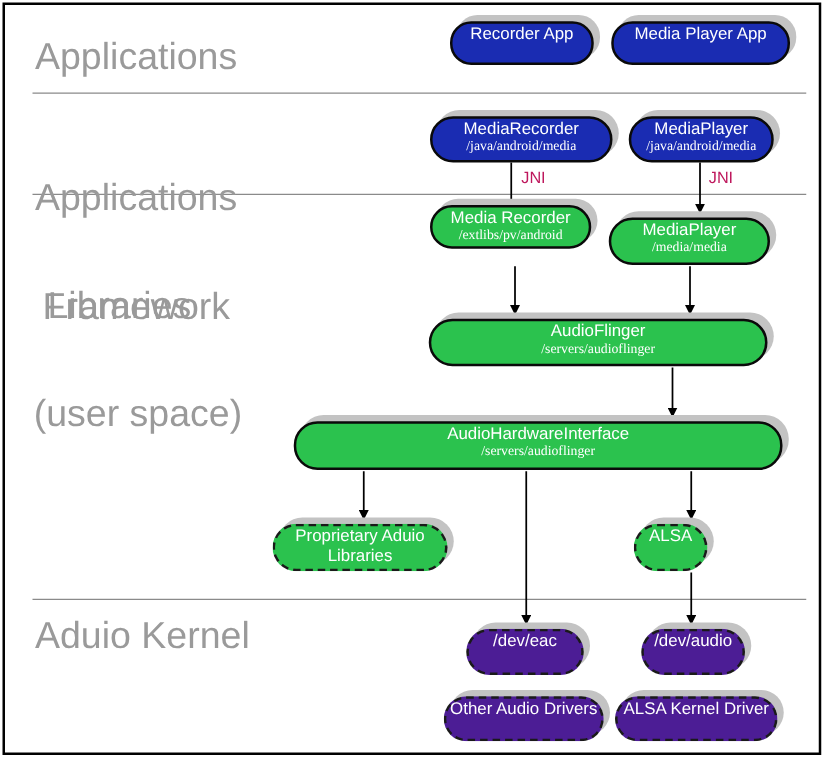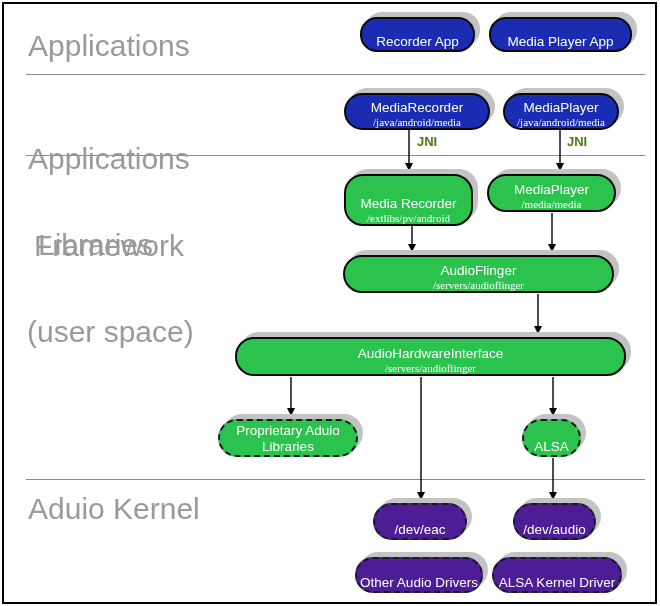--- a/index.html
+++ b/index.html
@@ -34,37 +34,36 @@
   .arrows { position: absolute; left: 0; top: 0; }
   .arrows line { stroke: #000; stroke-width: 1.4; }
   .pill {
     position: absolute;
     box-sizing: border-box;
     border: 2px solid #0a0a0a;
     border-radius: 19px;
     display: flex;
     flex-direction: column;
     align-items: center;
-    justify-content: flex-end;
+    justify-content: flex-start;
     color: #fff;
     text-align: center;
     box-shadow: 5px -5px 0 0 #c3c3c3;
   }
   .pill .t { font-size: 13.5px; line-height: 16px; white-space: nowrap; }
   .pill .s { font-size: 11px; line-height: 12px; white-space: nowrap; font-family: Liberation Serif, serif; }
   .blue  { background: #1a2cb2; }
   .green { background: #2bc24e; }
   .red   { background: #4c1d95; }
   .dashed { border-style: dashed; border-width: 2px; border-color: #1a1a1a; }
   .jni {
     position: absolute;
-    color: #4d7c0f;
+    color: #be185d;
     font-size: 13px;
     line-height: 13px;
-    font-weight: bold;
   }
 </style>
 </head>
 <body>
 
 <div class="frame">
 
   <div class="outer-border"></div>
 
   <div class="divider" style="top:74px"></div>
@@ -114,41 +113,41 @@
 
   <div class="pill blue" style="left:344px; top:93px; width:146px; height:37px">
     <span class="t">MediaRecorder</span>
     <span class="s">/java/android/media</span>
   </div>
   <div class="pill blue" style="left:503px; top:93px; width:116px; height:37px">
     <span class="t">MediaPlayer</span>
     <span class="s">/java/android/media</span>
   </div>
 
-  <div class="pill green" style="left:344px; top:174px; width:129px; height:52px">
+  <div class="pill green" style="left:344px; top:164px; width:129px; height:35px">
     <span class="t">Media Recorder</span>
     <span class="s">/extlibs/pv/android</span>
   </div>
   <div class="pill green" style="left:487px; top:174px; width:129px; height:38px">
     <span class="t">MediaPlayer</span>
     <span class="s">/media/media</span>
   </div>
   <div class="pill green" style="left:343px; top:255px; width:271px; height:38px">
     <span class="t">AudioFlinger</span>
     <span class="s">/servers/audioflinger</span>
   </div>
   <div class="pill green" style="left:235px; top:337px; width:391px; height:39px">
     <span class="t">AudioHardwareInterface</span>
     <span class="s">/servers/audioflinger</span>
   </div>
   <div class="pill green dashed" style="left:218px; top:419px; width:140px; height:38px">
     <span class="t">Proprietary Aduio</span>
     <span class="t">Libraries</span>
   </div>
-  <div class="pill green dashed" style="left:522px; top:419px; width:59px; height:38px">
+  <div class="pill green dashed" style="left:507px; top:419px; width:59px; height:38px">
     <span class="t">ALSA</span>
   </div>
 
   <div class="pill red dashed" style="left:373px; top:503px; width:94px; height:37px">
     <span class="t">/dev/eac</span>
   </div>
   <div class="pill red dashed" style="left:355px; top:557px; width:128px; height:36px">
     <span class="t">Other Audio Drivers</span>
   </div>
   <div class="pill red dashed" style="left:513px; top:503px; width:83px; height:37px">

